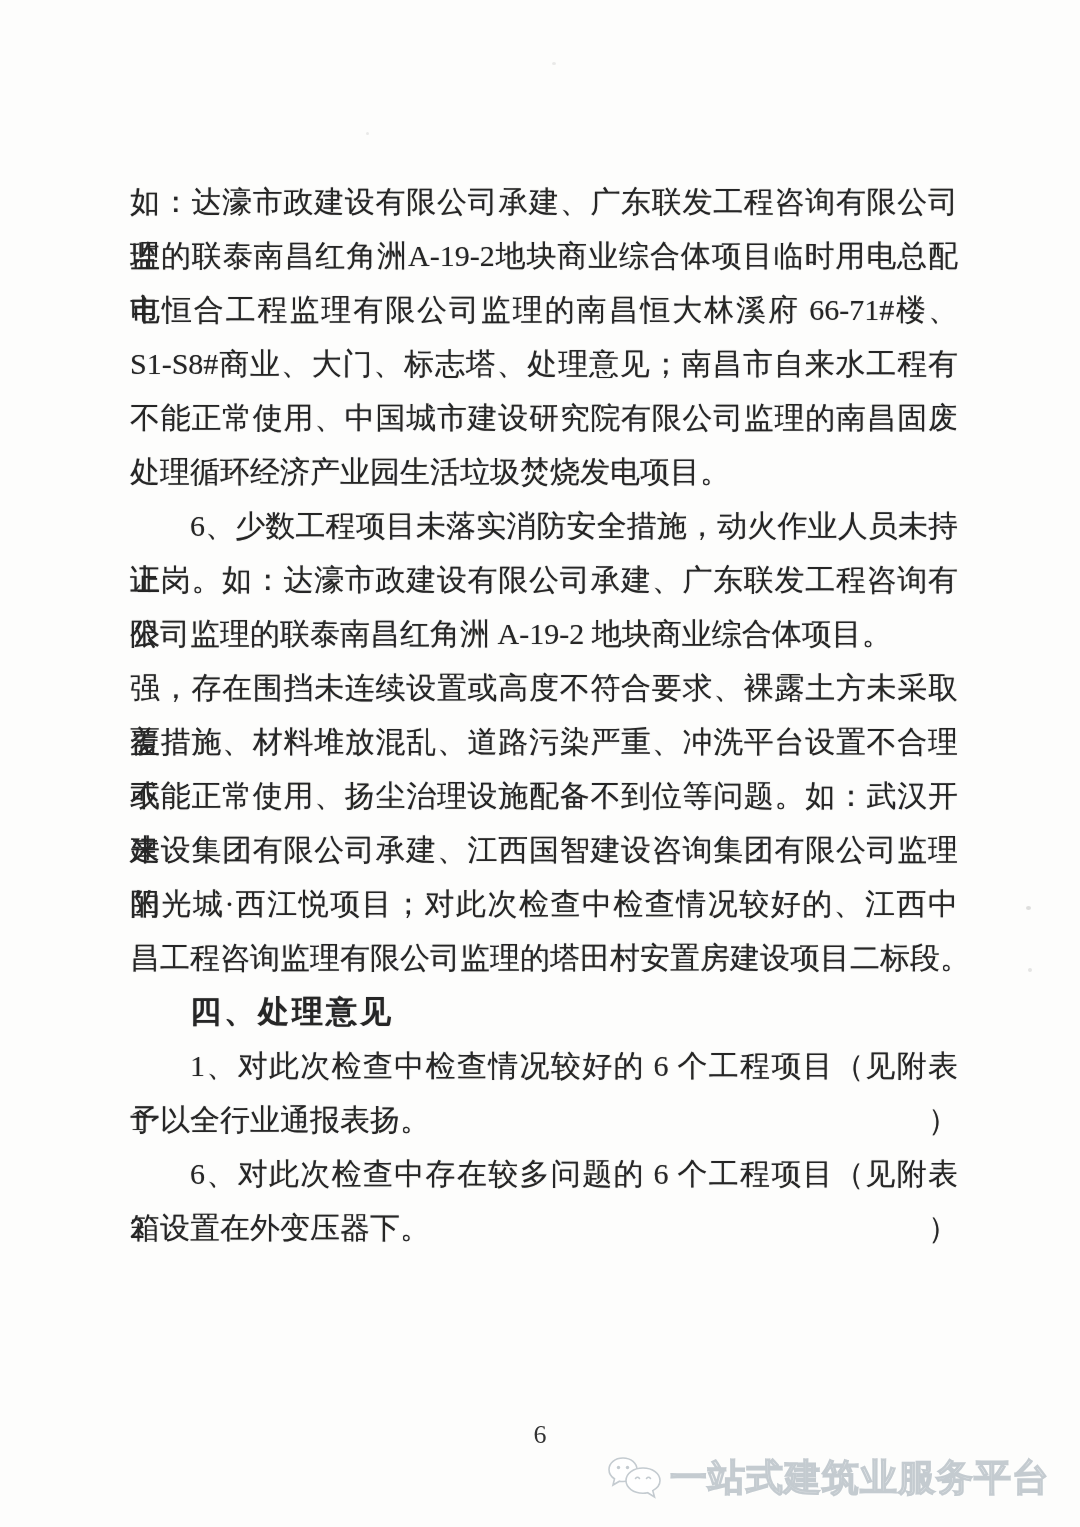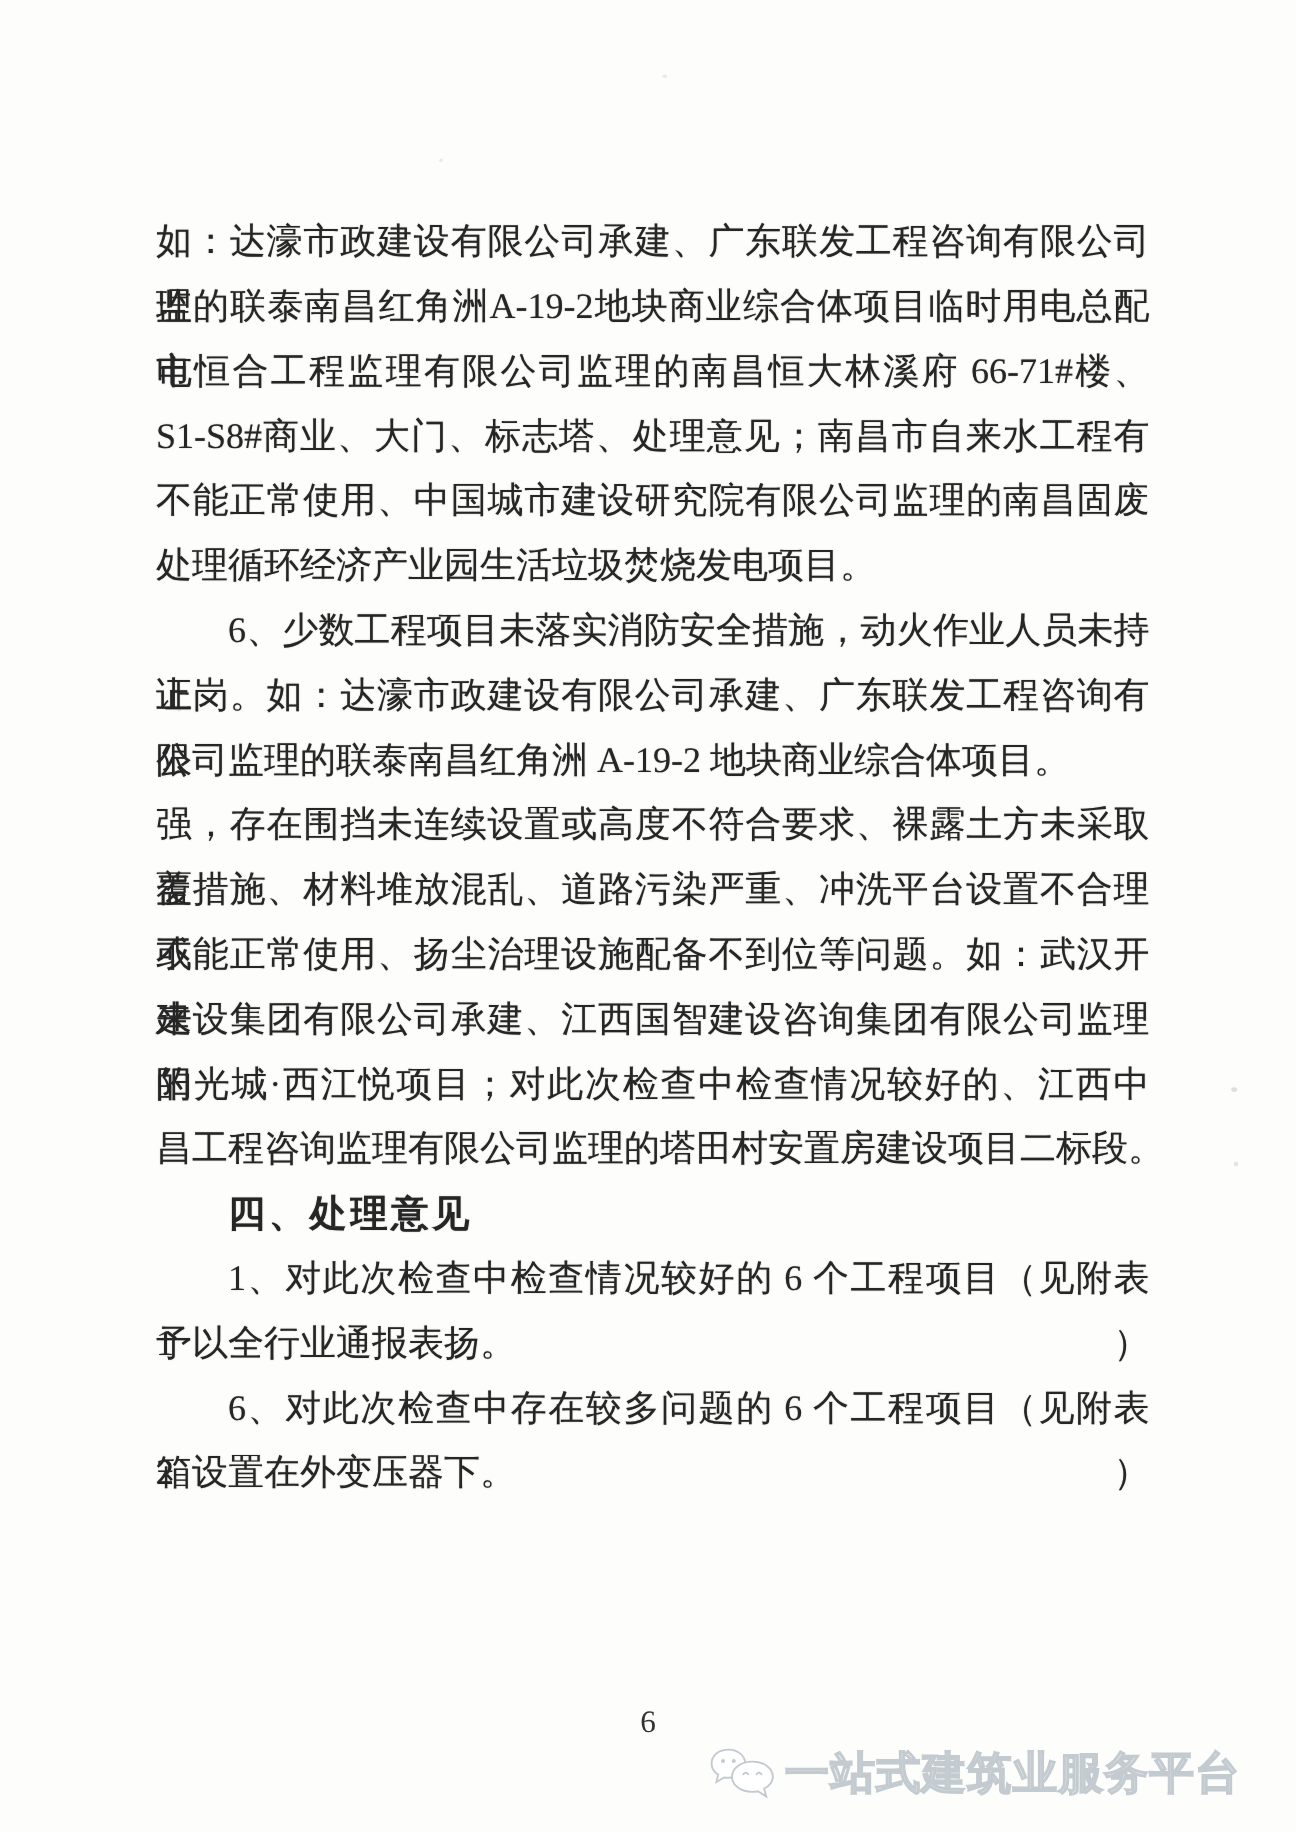--- a/index.html
+++ b/index.html
@@ -39,21 +39,21 @@
   .footer-pageno {
     position:absolute;
     left:0; top:1420px;
     width:100%;
     text-align:center;
     font-size:26px;
     color:#333;
   }
   .watermark {
     position:absolute;
-    right:46px; top:1452px;
+    right:30px; top:1452px;
     display:flex;
     align-items:center;
     gap:6px;
     justify-content:flex-end;
   }
   .wm-icon { display:block; width:62px; height:52px; }
   .wm-text {
     font-family:"Liberation Sans","DejaVu Sans",sans-serif;
     font-size:37px;
     font-weight:700;

